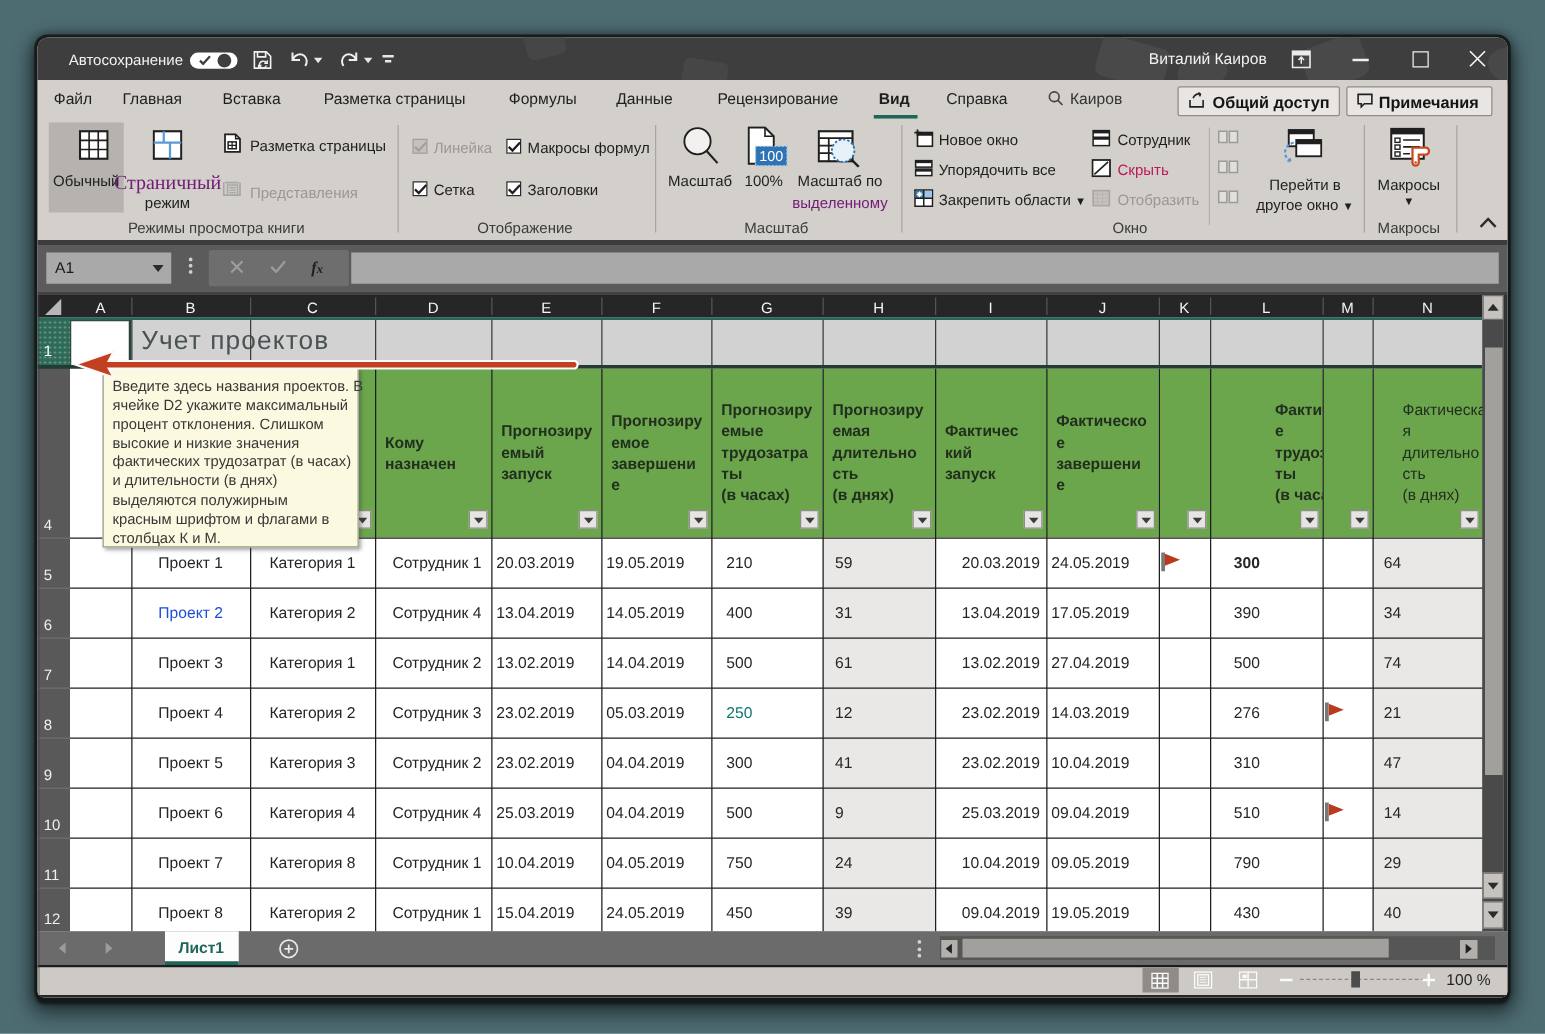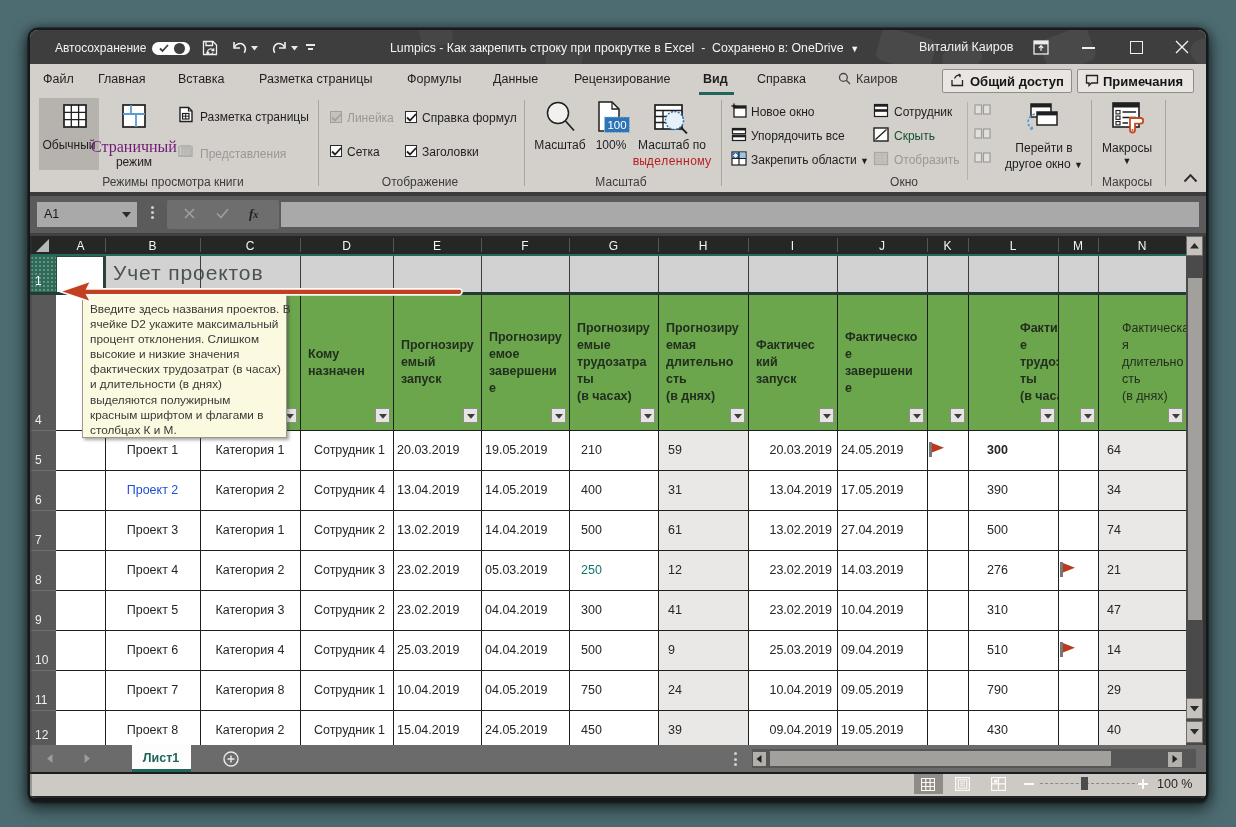--- a/index.html
+++ b/index.html
@@ -38,21 +38,20 @@
     </svg>
 <svg class="ab" style="left:241px;top:10px" width="17" height="16" viewBox="0 0 17 16">
 <path d="M14 2 V8 H8" fill="none" stroke="#f0f0f0" stroke-width="1.6"></path>
 <path d="M13.6 7.2 C12 3.6 7.5 2.4 4.7 4.6 C2.2 6.6 2 10.3 3.8 12.8" fill="none" stroke="#f0f0f0" stroke-width="1.6"></path>
 </svg>
 <svg class="ab" style="left:261px;top:16px" width="8" height="5" viewBox="0 0 8 5">
       <path d="M0 0 H7 L3.5 4.5 Z" fill="#e8e8e8"></path>
     </svg>
 <div class="ab" style="left:276px;top:14px;width:9px;height:1.6px;background:#e8e8e8"></div>
 <div class="ab" style="left:278px;top:18px;width:5px;height:1.6px;background:#e8e8e8"></div>
-<div class="ab tt" style="left:360px;top:10.5px;color:#f4f4f4;font-size:12.3px;">Lumpics - Как закрепить строку при прокрутке в Excel&nbsp; - &nbsp;Сохранено в: OneDrive&nbsp;&nbsp;<span style="font-size:9px;">▼</span></div>
 <div class="ab tt" style="left:889px;top:10px;color:#f2f2f2;font-size:12.5px;">Виталий Каиров</div>
 <svg class="ab" style="left:1003px;top:10px" width="16" height="15" viewBox="0 0 16 15">
 <rect x="1" y="1" width="14" height="13" fill="none" stroke="#ececec" stroke-width="1.3"></rect>
 <rect x="1" y="1" width="14" height="3.4" fill="#ececec"></rect>
 <path d="M8 11 L8 6 M5.8 8 L8 5.6 L10.2 8" stroke="#ececec" stroke-width="1.2" fill="none"></path>
 </svg>
 <div class="ab" style="left:1052px;top:17px;width:13px;height:1.7px;background:#f0f0f0"></div>
 <div class="ab" style="left:1100px;top:11px;width:11px;height:11px;border:1.4px solid #f0f0f0"></div>
 <svg class="ab" style="left:1145px;top:10px" width="14" height="14" viewBox="0 0 14 14">
 <path d="M1 1 L13 13 M13 1 L1 13" stroke="#f2f2f2" stroke-width="1.4"></path>
@@ -123,21 +122,21 @@
 <div class="ab tt" style="left:170px;top:117px;color:#9a9794;font-size:12px;">Представления</div>
 <div class="ab" style="left:300px;top:81px;width:10px;height:10px;background:#c5c2be;border:1.5px solid #a3a09c;"></div>
 <svg class="ab" style="left:301px;top:83px" width="11" height="9" viewBox="0 0 11 9">
       <path d="M1 4.5 L4 7.5 L10 1" stroke="#a3a09c" stroke-width="1.8" fill="none"></path>
     </svg>
 <div class="ab tt" style="left:317px;top:81px;color:#9a9794;font-size:12px;">Линейка</div>
 <div class="ab" style="left:375px;top:81px;width:10px;height:10px;background:#fdfdfd;border:1.5px solid #2b2b2b;"></div>
 <svg class="ab" style="left:376px;top:83px" width="11" height="9" viewBox="0 0 11 9">
       <path d="M1 4.5 L4 7.5 L10 1" stroke="#1f1f1f" stroke-width="1.8" fill="none"></path>
     </svg>
-<div class="ab tt" style="left:392px;top:81px;color:#1f1f1f;font-size:12px;">Справка формул</div>
+<div class="ab tt" style="left:392px;top:81px;color:#1f1f1f;font-size:12px;">Макросы формул</div>
 <div class="ab" style="left:300px;top:115px;width:10px;height:10px;background:#fdfdfd;border:1.5px solid #2b2b2b;"></div>
 <svg class="ab" style="left:301px;top:117px" width="11" height="9" viewBox="0 0 11 9">
       <path d="M1 4.5 L4 7.5 L10 1" stroke="#1f1f1f" stroke-width="1.8" fill="none"></path>
     </svg>
 <div class="ab tt" style="left:317px;top:115px;color:#1f1f1f;font-size:12px;">Сетка</div>
 <div class="ab" style="left:375px;top:115px;width:10px;height:10px;background:#fdfdfd;border:1.5px solid #2b2b2b;"></div>
 <svg class="ab" style="left:376px;top:117px" width="11" height="9" viewBox="0 0 11 9">
       <path d="M1 4.5 L4 7.5 L10 1" stroke="#1f1f1f" stroke-width="1.8" fill="none"></path>
     </svg>
 <div class="ab tt" style="left:392px;top:115px;color:#1f1f1f;font-size:12px;">Заголовки</div>
@@ -153,21 +152,21 @@
 <text x="20" y="28" font-family="Liberation Sans" font-size="11.5" fill="#fff" text-anchor="middle">100</text>
 </svg>
 <div class="ab tt" style="left:581px;top:108px;transform:translateX(-50%);color:#1f1f1f;font-size:12px;">100%</div>
 <svg class="ab" style="left:624px;top:74px" width="36" height="30" viewBox="0 0 36 30">
 <rect x="1" y="1" width="27" height="24" fill="#fff" stroke="#1f1f1f" stroke-width="1.7"></rect>
 <path d="M1 6.5 H28 M1 12.5 H28 M1 18.5 H28 M9 6.5 V25 M18.5 6.5 V25" stroke="#1f1f1f" stroke-width="1.4"></path>
 <circle cx="20.5" cy="16.5" r="9" fill="#e8f0f8" stroke="#2e74b5" stroke-width="1.5" stroke-dasharray="2 1.5"></circle>
 <path d="M27 23.5 L33 29.5" stroke="#1f1f1f" stroke-width="1.8"></path>
 </svg>
 <div class="ab tt" style="left:642px;top:108px;transform:translateX(-50%);color:#1f1f1f;font-size:12px;">Масштаб по</div>
-<div class="ab tt" style="left:642px;top:125px;transform:translateX(-50%);color:#b91c1c;font-size:12px;font-family:Liberation Mono, monospace;">выделенному</div>
+<div class="ab tt" style="left:642px;top:125px;transform:translateX(-50%);color:#701a75;font-size:12px;">выделенному</div>
 <svg class="ab" style="left:701px;top:73px" width="16" height="15" viewBox="0 0 16 15">
 <rect x="3" y="3" width="12" height="11" fill="#fdfdfd" stroke="#1f1f1f" stroke-width="1.3"></rect>
 <rect x="3" y="3" width="12" height="2.6" fill="#1f1f1f"></rect>
 <path d="M0.5 3 H5.5 M3 0.5 V5.5" stroke="#1f1f1f" stroke-width="1.4"></path>
 </svg>
 <div class="ab tt" style="left:721px;top:75px;color:#1f1f1f;font-size:12px;">Новое окно</div>
 <svg class="ab" style="left:701px;top:97px" width="16" height="15" viewBox="0 0 16 15">
 <rect x="1.5" y="1.5" width="13" height="5.2" fill="#fdfdfd" stroke="#1f1f1f" stroke-width="1.2"></rect>
 <rect x="1.5" y="1.5" width="13" height="2" fill="#1f1f1f"></rect>
 <rect x="1.5" y="8.3" width="13" height="5.2" fill="#fdfdfd" stroke="#1f1f1f" stroke-width="1.2"></rect>
@@ -185,21 +184,21 @@
 <svg class="ab" style="left:843px;top:73px" width="16" height="15" viewBox="0 0 16 15">
 <rect x="1.5" y="1.5" width="13" height="12" fill="#fdfdfd" stroke="#1f1f1f" stroke-width="1.2"></rect>
 <rect x="1.5" y="1.5" width="13" height="2.2" fill="#1f1f1f"></rect>
 <rect x="1.5" y="6.2" width="13" height="2.6" fill="#1f1f1f"></rect>
 </svg>
 <div class="ab tt" style="left:864px;top:75px;color:#1f1f1f;font-size:12px;">Сотрудник</div>
 <svg class="ab" style="left:843px;top:97px" width="16" height="15" viewBox="0 0 16 15">
 <rect x="1" y="1" width="14" height="13" fill="#fdfdfd" stroke="#1f1f1f" stroke-width="1.4"></rect>
 <path d="M2.5 12.5 L13.5 2.5" stroke="#1f1f1f" stroke-width="1.3"></path>
 </svg>
-<div class="ab tt" style="left:864px;top:99px;color:#14532d;font-size:12px;">Скрыть</div>
+<div class="ab tt" style="left:864px;top:99px;color:#be185d;font-size:12px;">Скрыть</div>
 <svg class="ab" style="left:843px;top:121px" width="16" height="15" viewBox="0 0 16 15" opacity="0.6">
 <rect x="1.5" y="1.5" width="13" height="12" fill="#bdbab6" stroke="#8f8c88" stroke-width="1.3"></rect>
 <path d="M2 4.5 H14 M2 7.5 H14 M2 10.5 H14 M5 1.5 V13.5 M9 1.5 V13.5" stroke="#a9a6a2" stroke-width="0.8"></path>
 </svg>
 <div class="ab tt" style="left:864px;top:123px;color:#9a9794;font-size:12px;">Отобразить</div>
 <svg class="ab" style="left:944px;top:73px" width="18" height="16" viewBox="0 0 18 16" opacity="0.75">
 <rect x="1" y="2" width="6.5" height="9" fill="#e8e6e4" stroke="#8a8a8a" stroke-width="1.2"></rect>
 <rect x="9.5" y="2" width="6.5" height="9" fill="#e8e6e4" stroke="#8a8a8a" stroke-width="1.2"></rect>
 </svg>
 <svg class="ab" style="left:944px;top:97px" width="18" height="16" viewBox="0 0 18 16" opacity="0.75">

